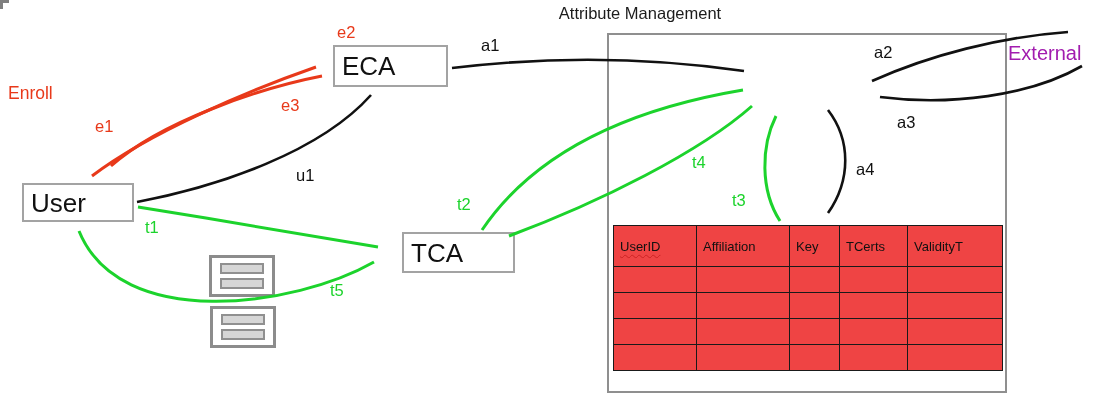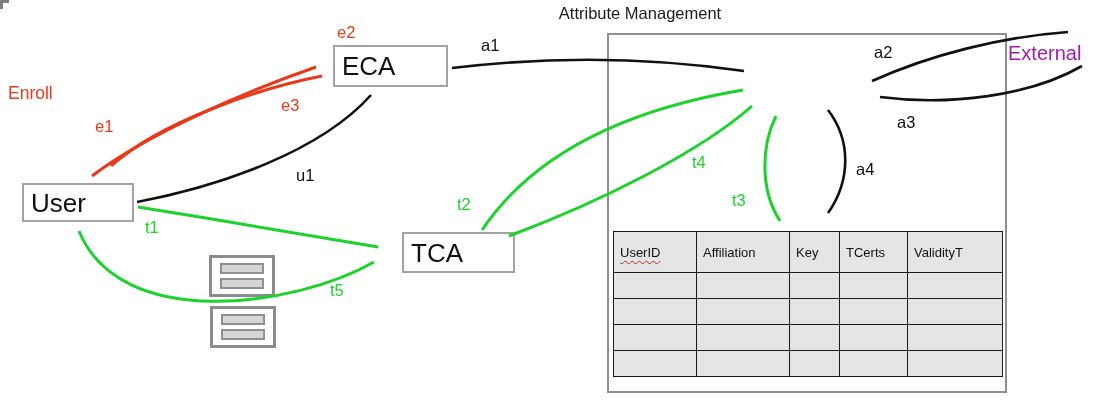--- a/index.html
+++ b/index.html
@@ -28,22 +28,22 @@
   .am-title {
     position: absolute; left: 540px; top: 4px; width: 200px;
     text-align: center; font-size: 16.5px; color: #1c1c1c; z-index: 2;
   }
   .external-label {
     position: absolute; left: 1008px; top: 42px;
     font-size: 20px; color: #a21caf; z-index: 2;
   }
   
   .attr-table {
-    position: absolute; left: 613px; top: 231px; width: 389px;
-    border-collapse: collapse; background: #e5e5e5; z-index: 2;
+    position: absolute; left: 613px; top: 225px; width: 389px;
+    border-collapse: collapse; background: #ef4444; z-index: 2;
     table-layout: fixed;
   }
   .attr-table th, .attr-table td {
     border: 1.5px solid #1a1a1a; font-size: 13px; font-weight: normal;
     text-align: left; padding: 2px 2px 2px 6px; color: #111;
   }
   .attr-table th { height: 41px; vertical-align: middle; }
   .attr-table td { height: 26px; }
   .wavy {
     text-decoration-line: underline;

